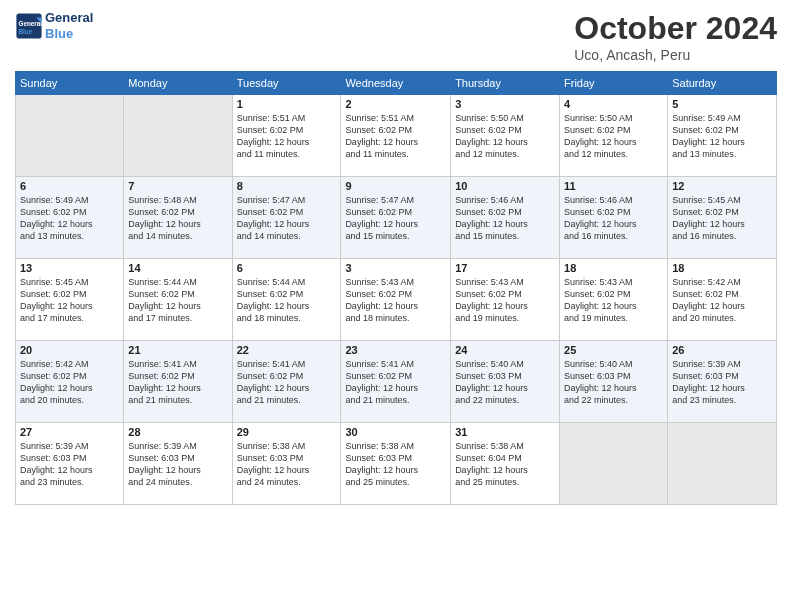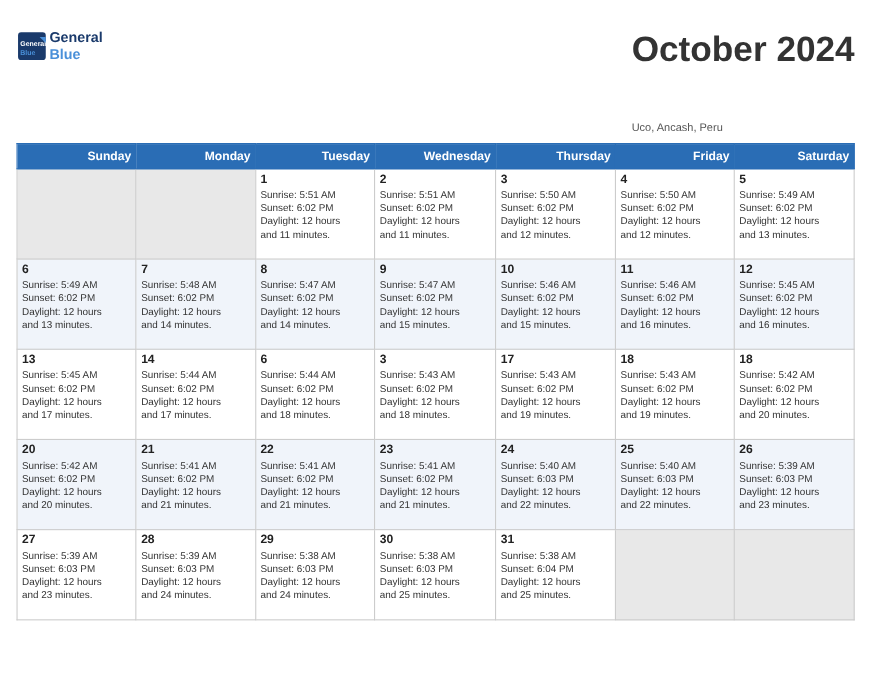--- a/index.html
+++ b/index.html
@@ -6,21 +6,21 @@
     body {
       font-family: Arial, sans-serif;
       background: #fff;
       width: 792px;
       height: 612px;
       overflow: hidden;
     }
     .page {
       width: 792px;
       height: 476px;
-      padding: 26px 15px;
+      padding: 10px 15px;
       background: #fff;
     }
     .header {
       display: flex;
       justify-content: space-between;
       align-items: flex-start;
       margin-bottom: 8px;
     }
     .logo {
       display: flex;
@@ -33,36 +33,35 @@
     }
     .title-section {
       text-align: left;
     }
     .month-title {
       font-size: 32px;
       font-weight: bold;
       color: #333;
     }
     .subtitle {
-      font-size: 10px;
+      font-size: 14px;
       color: #555;
-      margin-top: 48px;
     }
     .calendar-table {
       width: 100%;
       border-collapse: collapse;
       font-size: 10px;
     }
     .calendar-table thead tr th {
       background: #2a6db5;
       color: #fff;
       padding: 5px 4px;
-      text-align: right;
+      text-align: left;
       font-size: 11px;
-      font-weight: bold;
+      font-weight: normal;
       border: 1px solid #2a6db5;
     }
     .calendar-table tbody tr td {
       border: 1px solid #ccc;
       vertical-align: top;
       padding: 3px 4px;
       width: 113px;
       min-height: 70px;
       height: 82px;
       background: #fff;

